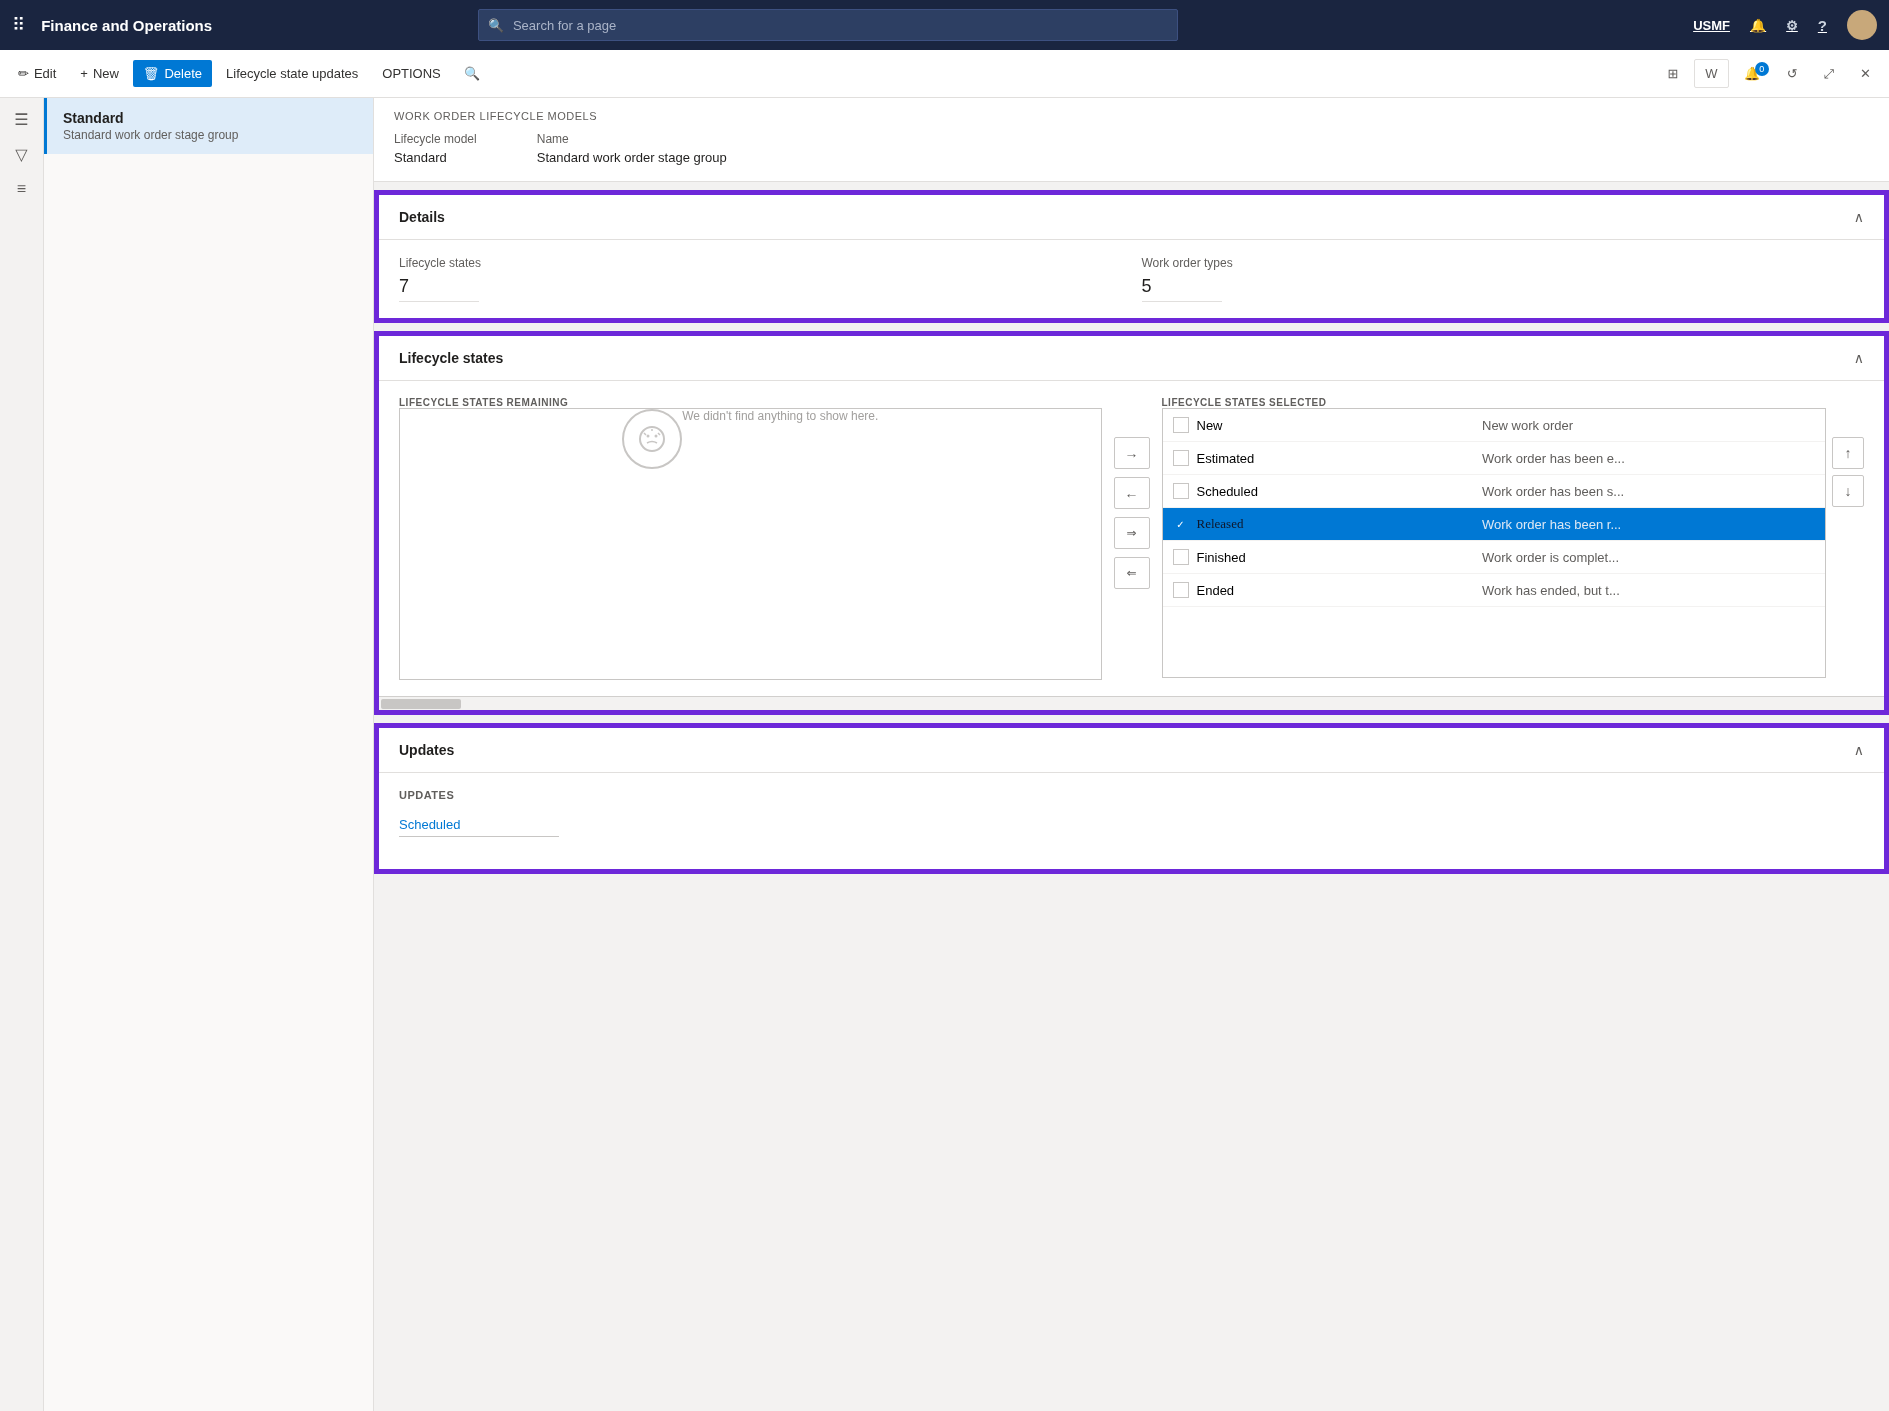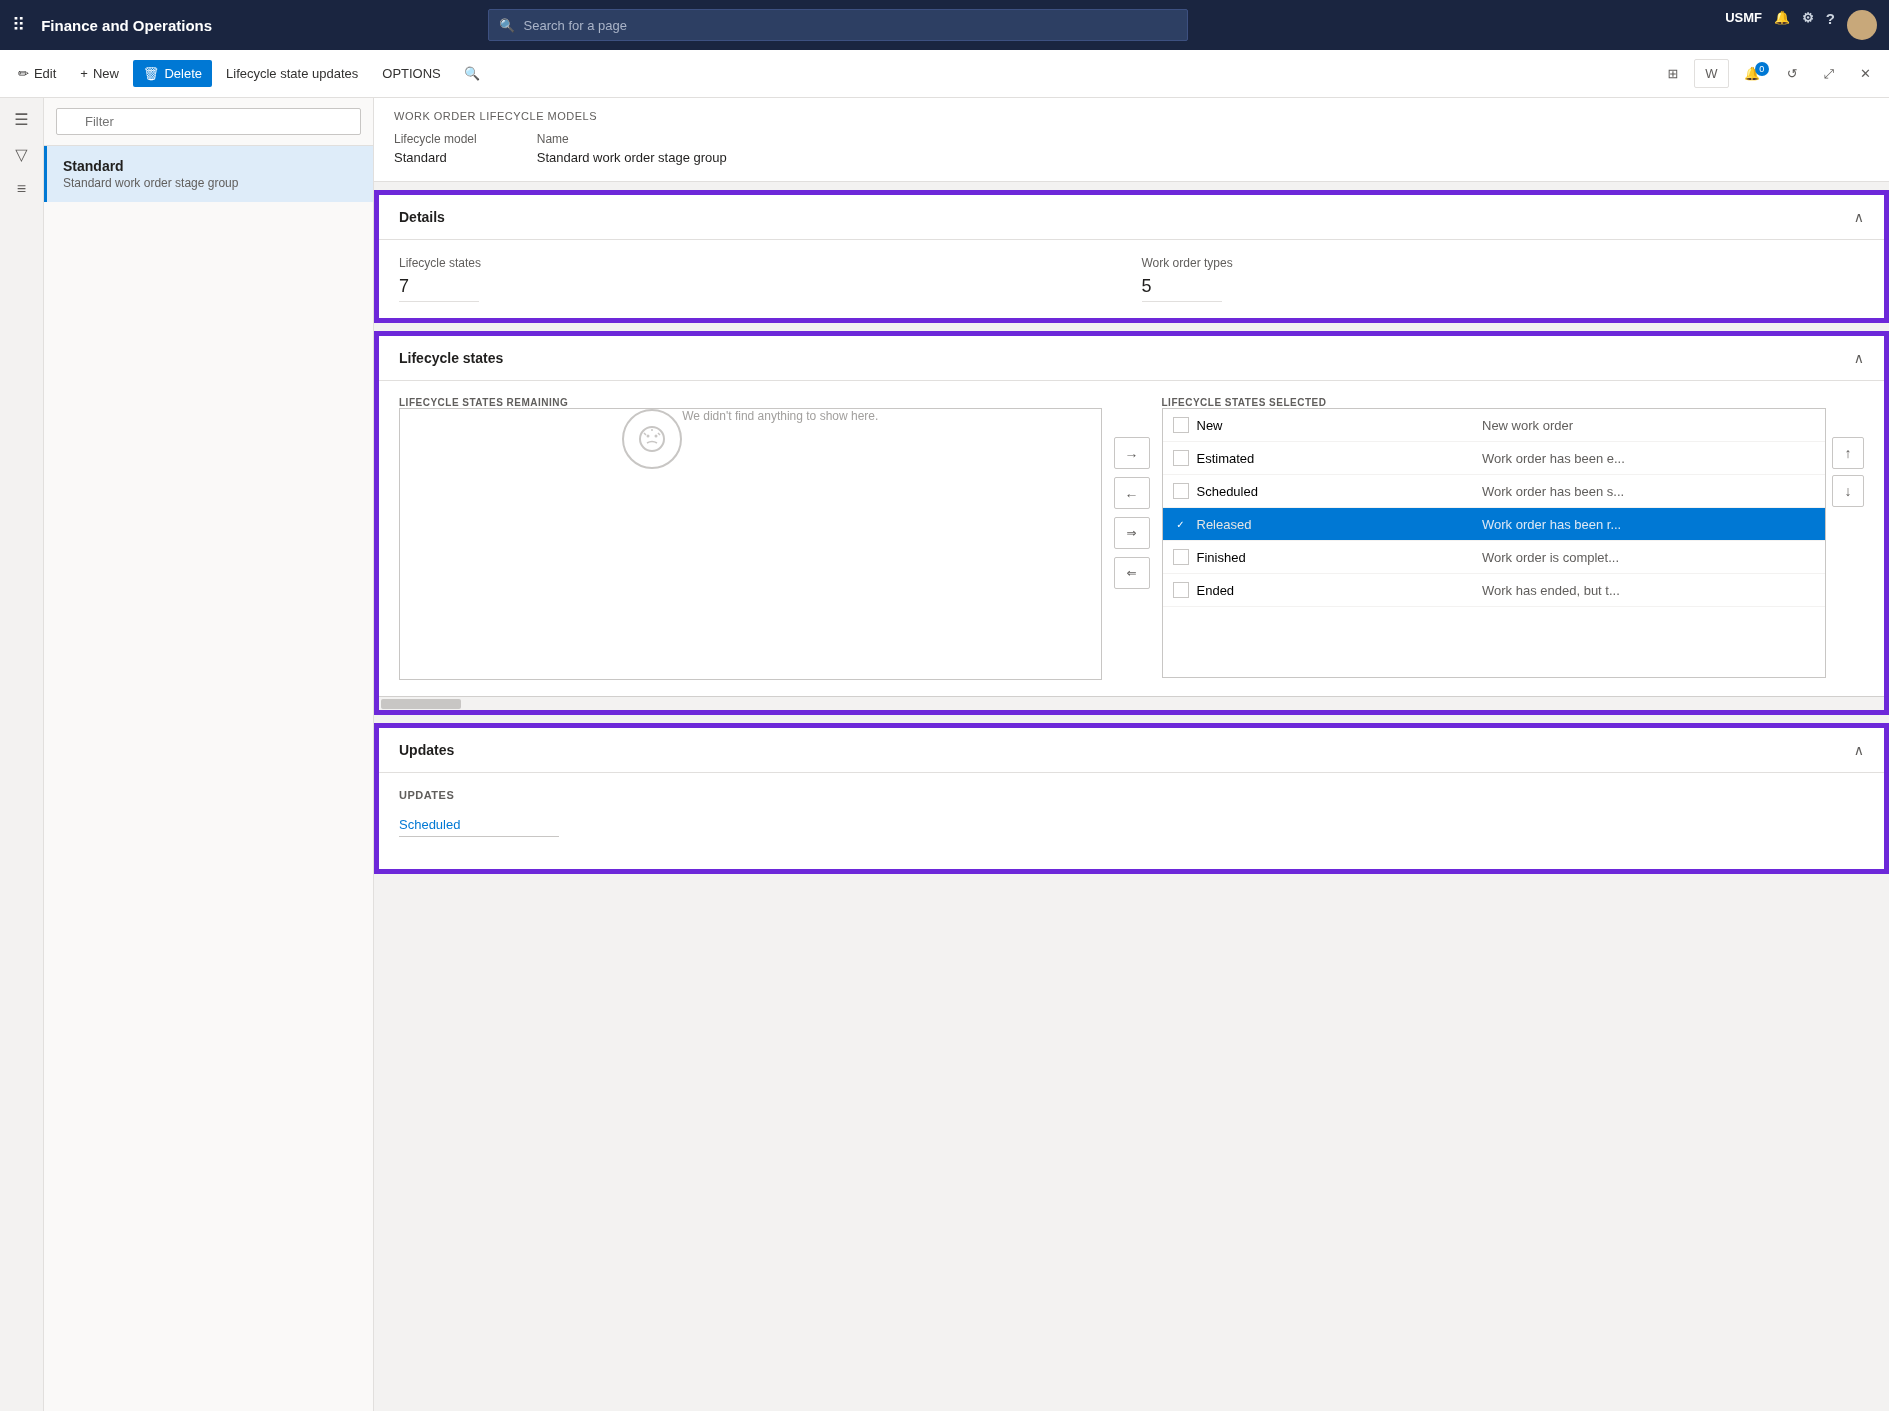--- a/index.html
+++ b/index.html
@@ -27,23 +27,25 @@
       display: flex;
       align-items: center;
       padding: 0 10px;
       gap: 8px;
       color: #aab4c8;
       font-size: 13px;
       margin: 0 auto;
     }
     .top-nav-right {
       display: flex;
-      gap: 12px;
+      align-items: center;
+      gap: 20px;
       color: white;
       margin-left: auto;
+      text-decoration: underline;
     }
     .top-nav-right span { font-size: 13px; font-weight: 600; }
     .top-nav-icon { font-size: 16px; cursor: pointer; color: #cdd5e0; }
     .avatar { width: 30px; height: 30px; border-radius: 50%; background: #c8a87a; display: flex; align-items: center; justify-content: center; font-size: 14px; cursor: pointer; }
 
     
     .action-bar {
       background: #fff;
       height: 48px;
       display: flex;
@@ -427,26 +429,20 @@
 
 <div class="main-layout">
 
   <div class="left-strip">
     <span class="strip-icon">☰</span>
     <span class="strip-icon">▽</span>
     <span class="strip-icon">≡</span>
   </div>
 
   <div class="sidebar">
-    <div class="sidebar-filter-row">
-      <div class="filter-wrap">
-        <span class="filter-search-icon">🔍</span>
-        <input class="sidebar-filter-input" type="text" placeholder="Filter" style="">
-      </div>
-    </div>
     <div class="sidebar-item selected">
       <div class="sidebar-item-title">Standard</div>
       <div class="sidebar-item-subtitle">Standard work order stage group</div>
     </div>
   </div>
 
   <div class="content">
 
     <div class="page-header">
       <div class="page-breadcrumb">WORK ORDER LIFECYCLE MODELS</div>
@@ -528,21 +524,21 @@
                   <span class="row-name">Estimated</span>
                   <span class="row-desc">Work order has been e...</span>
                 </div>
                 <div class="selected-list-row">
                   <div class="row-checkbox"></div>
                   <span class="row-name">Scheduled</span>
                   <span class="row-desc">Work order has been s...</span>
                 </div>
                 <div class="selected-list-row highlighted">
                   <div class="row-checkbox checked">✓</div>
-                  <span class="row-name" style="color:#e5e5e5;">Released</span>
+                  <span class="row-name" style="color:#0f172a;font-family:Liberation Serif, serif;">Released</span>
                   <span class="row-desc">Work order has been r...</span>
                 </div>
                 <div class="selected-list-row">
                   <div class="row-checkbox"></div>
                   <span class="row-name">Finished</span>
                   <span class="row-desc">Work order is complet...</span>
                 </div>
                 <div class="selected-list-row">
                   <div class="row-checkbox"></div>
                   <span class="row-name">Ended</span>

